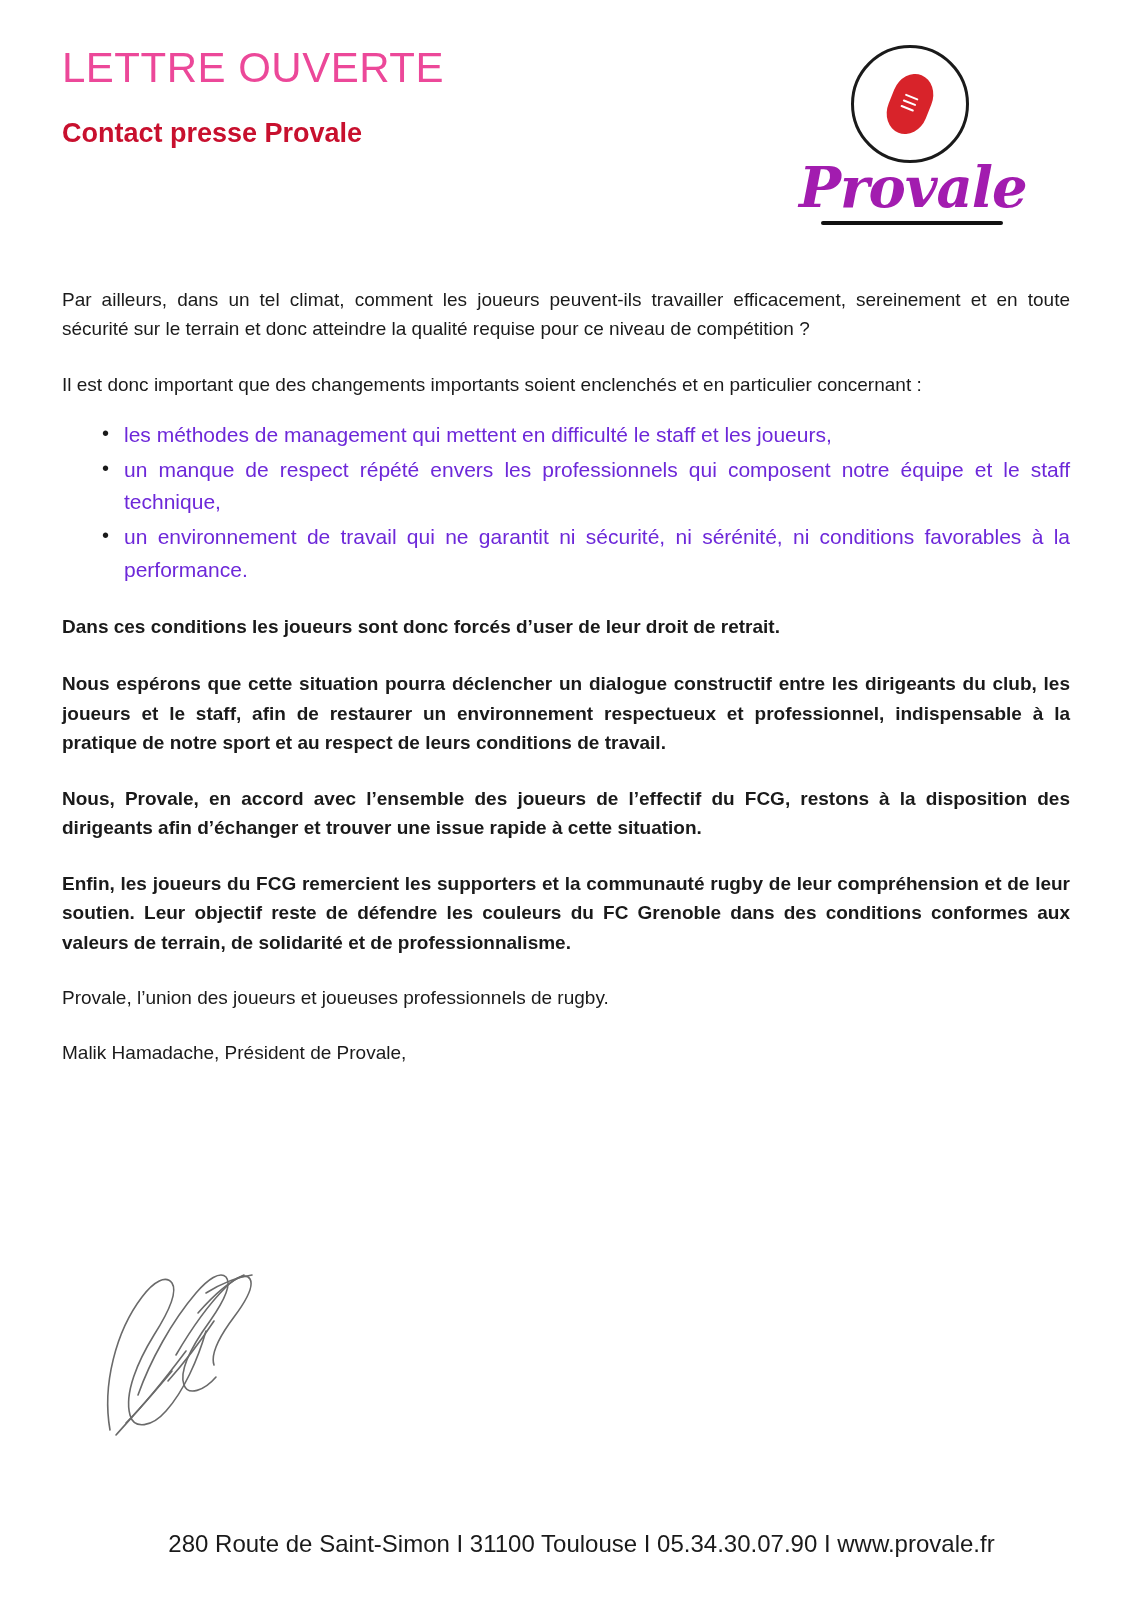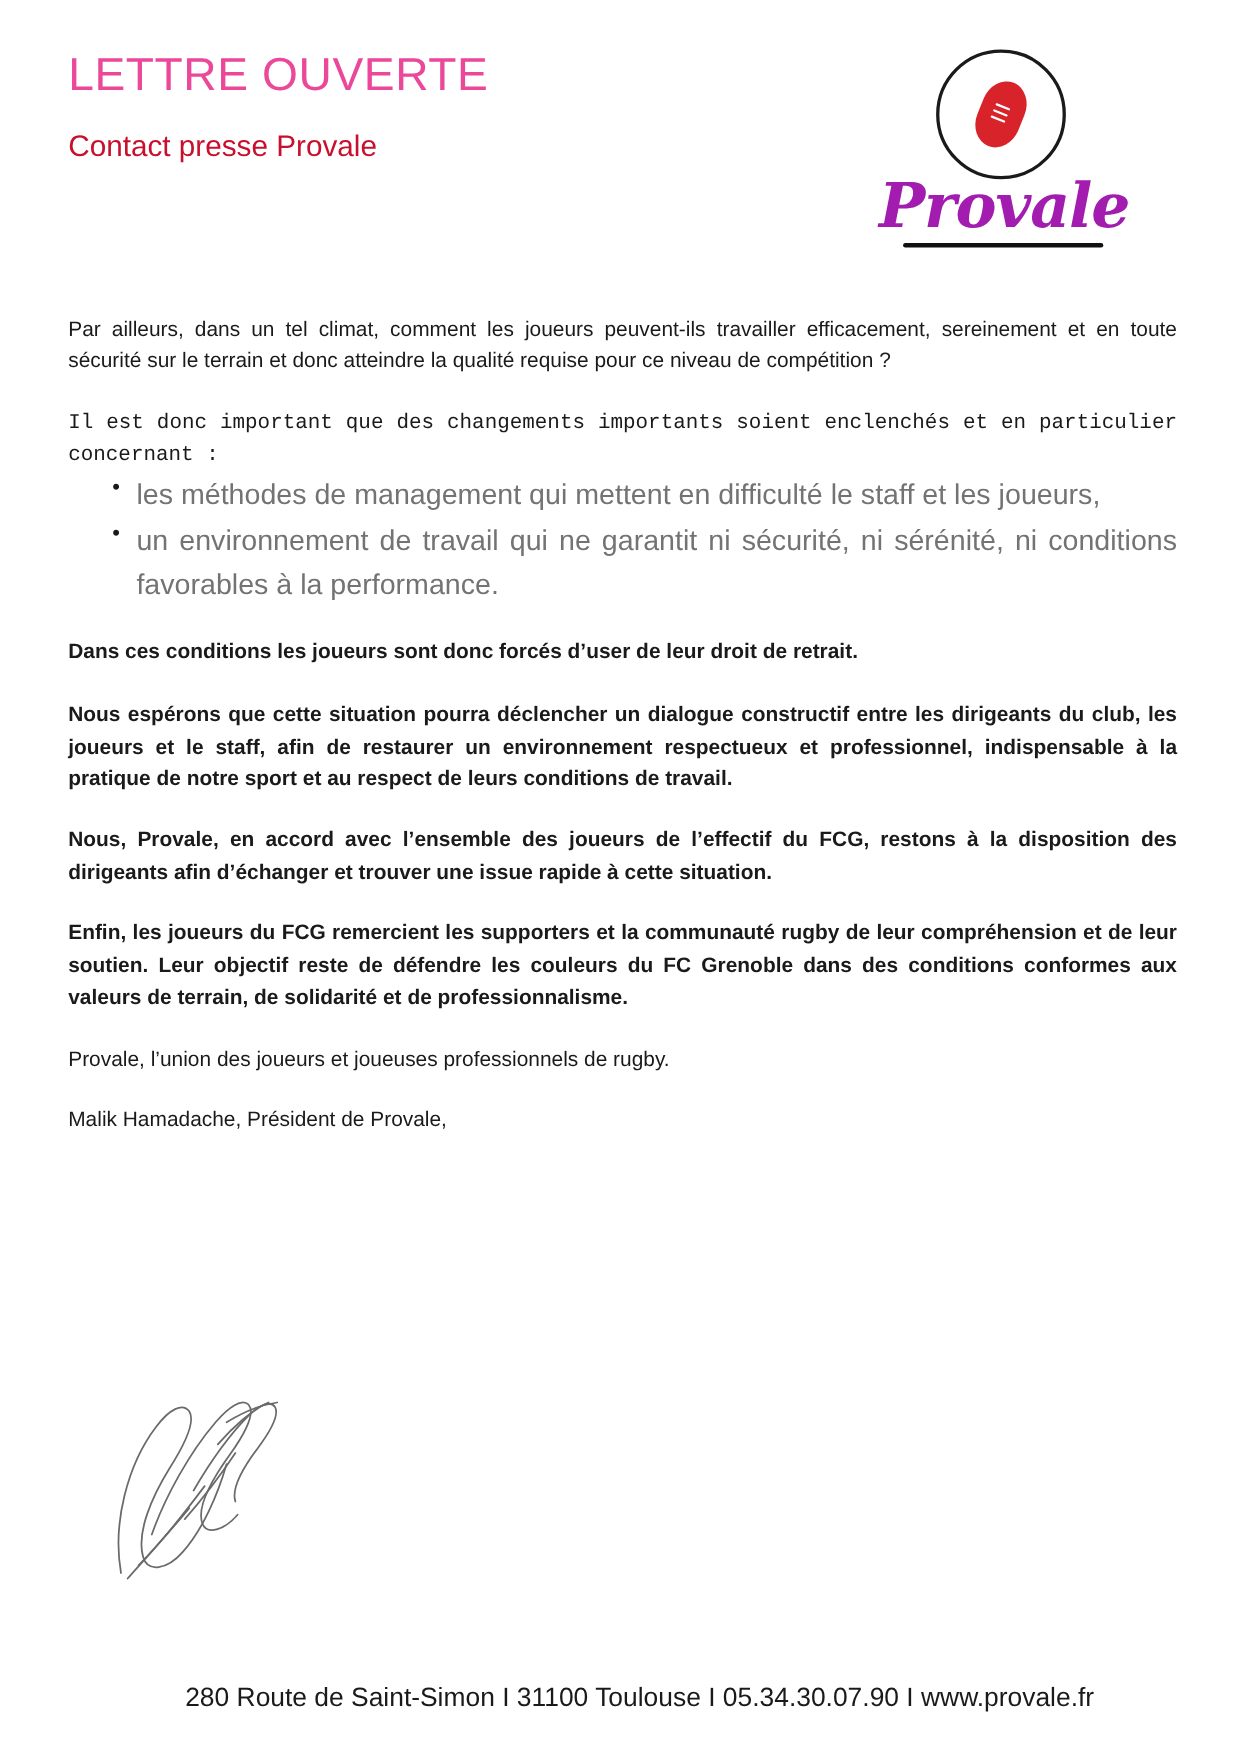--- a/index.html
+++ b/index.html
@@ -37,21 +37,21 @@
   .doc-title {
     font-size: 42px;
     font-weight: 400;
     letter-spacing: 0.5px;
     color: #ec4899;
     margin: 0;
     line-height: 1.1;
   }
   .doc-subtitle {
     font-size: 27px;
-    font-weight: 400;
+    font-weight: 700;
     color: #c8102e;
     margin: 28px 0 0 0;
     line-height: 1.1;
   }
 
   
   .logo-block {
     position: absolute;
     top: 0;
     right: 45px;
@@ -138,36 +138,35 @@
     width: 1008px;
   }
   p.para {
     margin: 0 0 26px 0;
     font-size: 19px;
     line-height: 1.55;
     text-align: justify;
     color: #1a1a1a;
   }
   p.tight {
-    margin-bottom: 0;
-    font-family: Liberation Mono, monospace;
+    margin-bottom: 20px;
   }
   ul.bullets {
     margin: 0 0 26px 0;
     padding-left: 40px;
     list-style: none;
   }
   ul.bullets li {
     position: relative;
-    font-size: 26px;
+    font-size: 21px;
     line-height: 1.55;
     text-align: justify;
     margin-bottom: 2px;
     padding-left: 22px;
-    color: #737373;
+    color: #6d28d9;
   }
   ul.bullets li::before {
     content: "\2022";
     position: absolute;
     left: 0;
     top: -1px;
     font-size: 20px;
     color: #1a1a1a;
   }
   p.underline-bold {
@@ -230,20 +229,21 @@
   </div>
 
   <div class="content">
 
     <p class="para">Par ailleurs, dans un tel climat, comment les joueurs peuvent-ils travailler efficacement, sereinement et en toute sécurité sur le terrain et donc atteindre la qualité requise pour ce niveau de compétition ?</p>
 
     <p class="para tight">Il est donc important que des changements importants soient enclenchés et en particulier concernant :</p>
 
     <ul class="bullets">
       <li>les méthodes de management qui mettent en difficulté le staff et les joueurs,</li>
+      <li>un manque de respect répété envers les professionnels qui composent notre équipe et le staff technique,</li>
       <li>un environnement de travail qui ne garantit ni sécurité, ni sérénité, ni conditions favorables à la performance.</li>
     </ul>
 
     <p class="para underline-bold">Dans ces conditions les joueurs sont donc forcés d’user de leur droit de retrait.</p>
 
     <p class="para bold">Nous espérons que cette situation pourra déclencher un dialogue constructif entre les dirigeants du club, les joueurs et le staff, afin de restaurer un environnement respectueux et professionnel, indispensable à la pratique de notre sport et au respect de leurs conditions de travail.</p>
 
     <p class="para bold">Nous, Provale, en accord avec l’ensemble des joueurs de l’effectif du FCG, restons à la disposition des dirigeants afin d’échanger et trouver une issue rapide à cette situation.</p>
 
     <p class="para bold">Enfin, les joueurs du FCG remercient les supporters et la communauté rugby de leur compréhension et de leur soutien. Leur objectif reste de défendre les couleurs du FC Grenoble dans des conditions conformes aux valeurs de terrain, de solidarité et de professionnalisme.</p>

